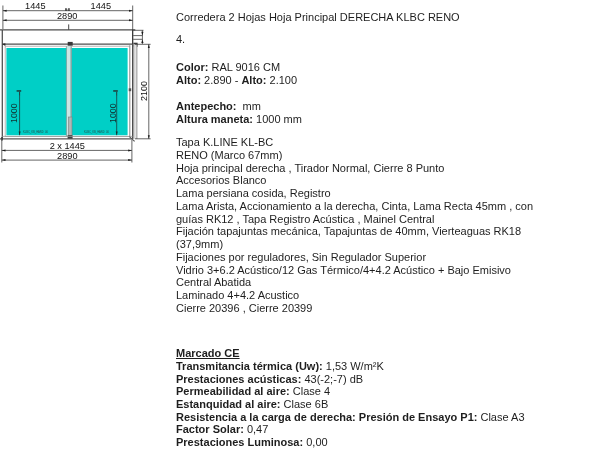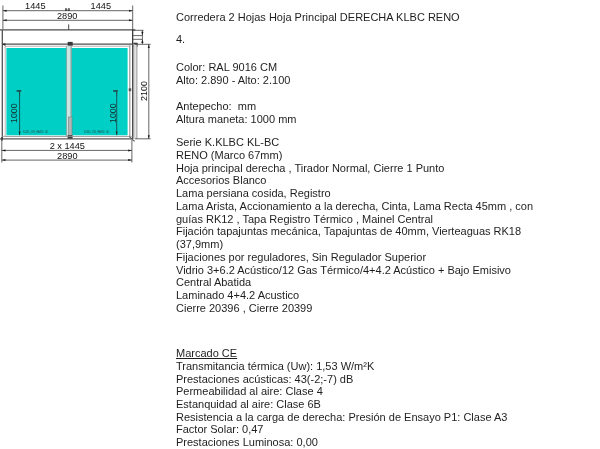--- a/index.html
+++ b/index.html
@@ -1,18 +1,18 @@
 <!DOCTYPE html>
 <html><head>
 <meta charset="utf-8">
 <style>
 html,body{margin:0;padding:0;}
 body{width:600px;height:449px;background:#ffffff;font-family:"Liberation Sans",sans-serif;position:relative;overflow:hidden;}
 .t{position:absolute;left:176px;white-space:nowrap;font-size:11px;color:#1e1e1e;}
-.t b{font-weight:normal;}
+.t b{font-weight:bold;}
 </style>
 </head>
 <body>
 
 <svg style="position:absolute;left:0;top:0" width="160" height="170" viewBox="0 0 160 170">
 
   <g>
     <rect x="2.3" y="29.9" width="130.3" height="108.9" fill="#ffffff" stroke="none"></rect>
     <line x1="0" y1="29.9" x2="135.3" y2="29.9" stroke="#4d4d4d" stroke-width="1.25"></line>
     <line x1="0" y1="138.9" x2="132.6" y2="138.9" stroke="#5a5a5a" stroke-width="1.25"></line>
@@ -142,27 +142,27 @@
 <div class="t" style="top:33.2px">4.</div>
 
 <div class="t" style="top:60.8px"><b>Color:</b> RAL 9016 CM</div>
 
 <div class="t" style="top:73.6px"><b>Alto:</b> 2.890 - <b>Alto:</b> 2.100</div>
 
 <div class="t" style="top:100.3px"><b>Antepecho:</b>&nbsp; mm</div>
 
 <div class="t" style="top:113px"><b>Altura maneta:</b> 1000 mm</div>
 
-<div class="t" style="top:136.1px">Serie K.KLBC KL-BC</div>
+<div class="t" style="top:136.1px">Tapa K.LINE KL-BC</div>
 <div class="t" style="top:148.85px">RENO (Marco 67mm)</div>
-<div class="t" style="top:161.6px">Hoja principal derecha , Tirador Normal, Cierre 1 Punto</div>
+<div class="t" style="top:161.6px">Hoja principal derecha , Tirador Normal, Cierre 8 Punto</div>
 <div class="t" style="top:174.35px">Accesorios Blanco</div>
 <div class="t" style="top:187.1px">Lama persiana cosida, Registro</div>
 <div class="t" style="top:199.85px">Lama Arista, Accionamiento a la derecha, Cinta, Lama Recta 45mm , con</div>
-<div class="t" style="top:212.6px">guías RK12 , Tapa Registro Térmico , Mainel Central</div>
+<div class="t" style="top:212.6px">guías RK12 , Tapa Registro Acústica , Mainel Central</div>
 <div class="t" style="top:225.35px">Fijación tapajuntas mecánica, Tapajuntas de 40mm, Vierteaguas RK18</div>
 <div class="t" style="top:238.1px">(37,9mm)</div>
 <div class="t" style="top:250.85px">Fijaciones por reguladores, Sin Regulador Superior</div>
 <div class="t" style="top:263.6px">Vidrio 3+6.2 Acústico/12 Gas Térmico/4+4.2 Acústico + Bajo Emisivo</div>
 <div class="t" style="top:276.35px">Central Abatida</div>
 <div class="t" style="top:289.1px">Laminado 4+4.2 Acustico</div>
 <div class="t" style="top:301.85px">Cierre 20396 , Cierre 20399</div>
 
 <div class="t" style="top:347.2px"><b style="text-decoration:underline">Marcado CE</b></div>
 

